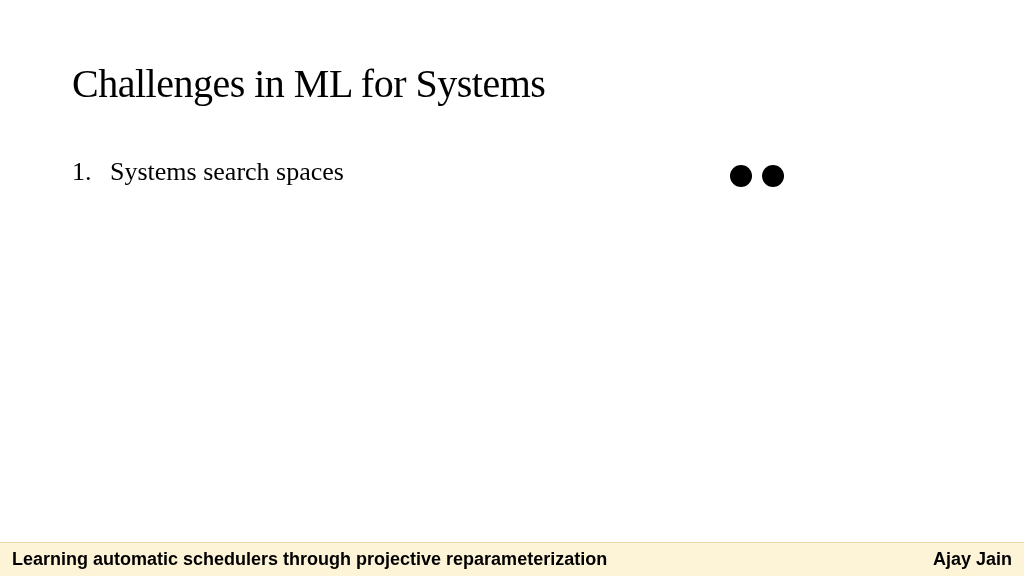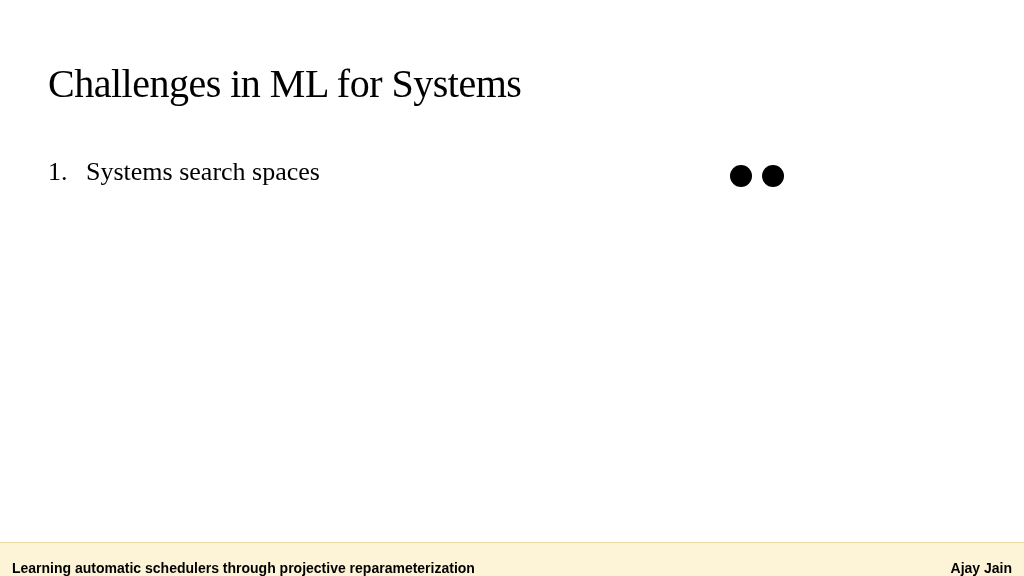--- a/index.html
+++ b/index.html
@@ -9,21 +9,21 @@
     }
     body {
       width: 1024px;
       height: 576px;
       background: #ffffff;
       font-family: Georgia, 'Times New Roman', serif;
       position: relative;
       overflow: hidden;
     }
     .slide-content {
-      padding: 60px 80px 0 48px;
+      padding: 60px 80px 0 72px;
     }
     .slide-title {
       font-size: 40px;
       font-weight: 400;
       color: #000;
       margin-bottom: 50px;
       letter-spacing: -0.5px;
     }
     .list-area {
       display: flex;
@@ -59,24 +59,24 @@
     .footer-bar {
       position: absolute;
       bottom: 0;
       left: 0;
       right: 0;
       height: 34px;
       background: #fdf3d6;
       border-top: 1px solid #e8d9a8;
       display: flex;
       justify-content: space-between;
-      align-items: flex-end;
+      align-items: center;
       padding: 0 12px;
       font-family: Arial, Helvetica, sans-serif;
-      font-size: 14px;
+      font-size: 18px;
       font-weight: bold;
       color: #000;
     }
   </style>
 </head>
 <body>
 
 <div class="slide-content">
   <h1 class="slide-title">Challenges in ML for Systems</h1>
 

